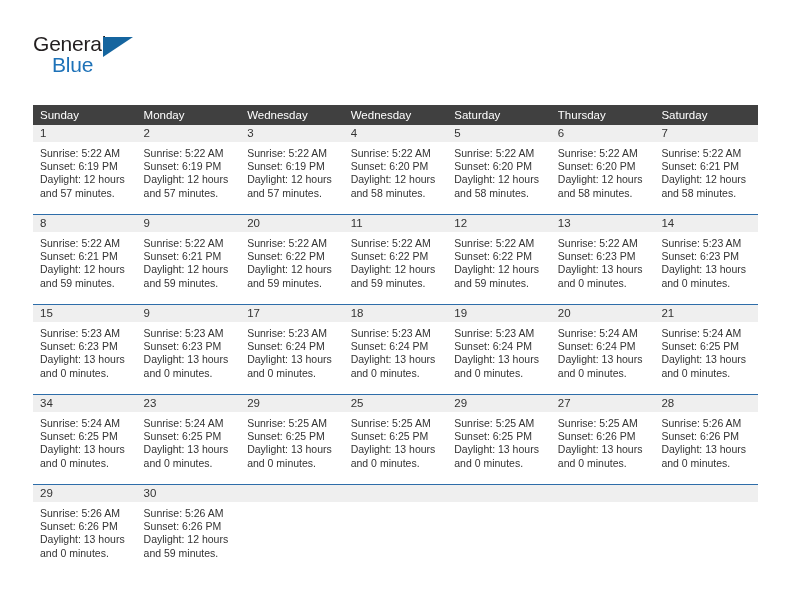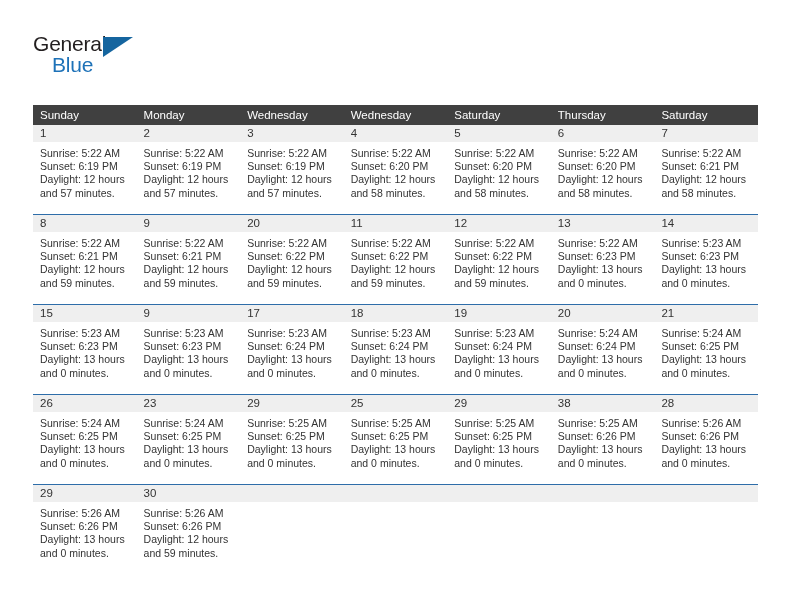--- a/index.html
+++ b/index.html
@@ -409,21 +409,21 @@
                 <div>Daylight: 13 hours</div>
                 <div>and 0 minutes.</div>
               </div>
             </div>
           </td>
         </tr>
 
         <tr class="week-row">
           <td>
             <div class="day-cell">
-              <div class="day-number-band">26</div>
+              <div class="day-number-band">34</div>
               <div class="day-body">
                 <div>Sunrise: 5:24 AM</div>
                 <div>Sunset: 6:25 PM</div>
                 <div>Daylight: 13 hours</div>
                 <div>and 0 minutes.</div>
               </div>
             </div>
           </td>
           <td>
             <div class="day-cell">
@@ -464,21 +464,21 @@
               <div class="day-body">
                 <div>Sunrise: 5:25 AM</div>
                 <div>Sunset: 6:25 PM</div>
                 <div>Daylight: 13 hours</div>
                 <div>and 0 minutes.</div>
               </div>
             </div>
           </td>
           <td>
             <div class="day-cell">
-              <div class="day-number-band">38</div>
+              <div class="day-number-band">27</div>
               <div class="day-body">
                 <div>Sunrise: 5:25 AM</div>
                 <div>Sunset: 6:26 PM</div>
                 <div>Daylight: 13 hours</div>
                 <div>and 0 minutes.</div>
               </div>
             </div>
           </td>
           <td>
             <div class="day-cell">

